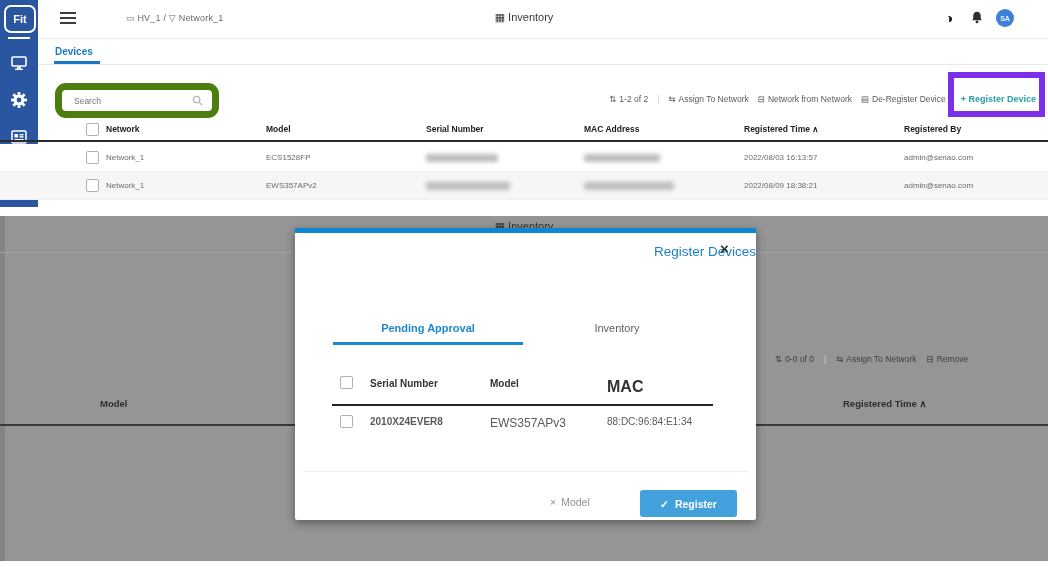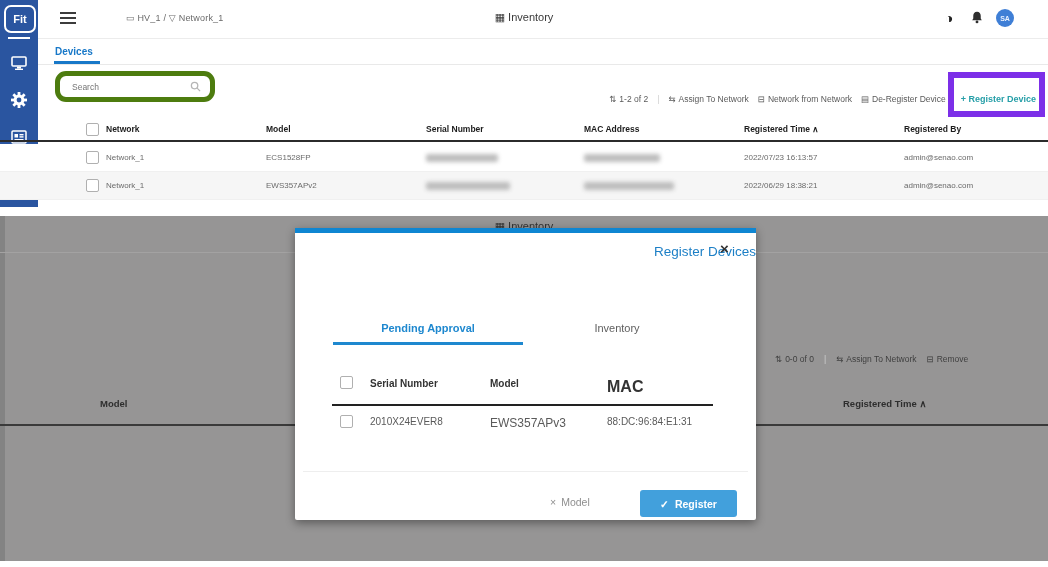--- a/index.html
+++ b/index.html
@@ -15,21 +15,21 @@
   .hbar{position:absolute;left:0;width:16px;height:2px;background:#3c3c3c;}
   #breadcrumb{left:88px;top:13px;font-size:9px;color:#6a6a6a;letter-spacing:.2px;}
   #page-title{left:0;top:11px;width:1048px;text-align:center;font-size:11px;color:#3a3a3a;}
   #icon-contrast{left:945px;top:10px;font-size:14px;color:#222;}
   #icon-bell{left:969px;top:10px;width:16px;height:16px;}
   #avatar{left:996px;top:9px;width:18px;height:18px;border-radius:50%;background:#3f7fd6;color:#eaf2ff;
           font-size:7px;font-weight:bold;display:flex;align-items:center;justify-content:center;}
   #tab-devices{left:55px;top:46px;font-size:10px;font-weight:bold;color:#1878c8;}
   #tab-underline{left:54px;top:61px;width:46px;height:3px;background:#1878c8;}
   #tab-divider{left:38px;top:64px;width:1010px;height:1px;background:#e9e9e9;}
-  #search-box{left:55px;top:71px;width:150px;height:21px;border:5px solid #4d7c0f;border-radius:11px;background:#fff;}
+  #search-box{left:55px;top:83px;width:150px;height:21px;border:7px solid #4d7c0f;border-radius:11px;background:#fff;}
   #search-box input{border:0;outline:0;background:transparent;width:118px;height:17px;margin:1px 0 0 10px;
           font-size:8.5px;color:#777;font-family:"Liberation Sans",sans-serif;}
   #toolbar{right:6px;top:86px;display:flex;align-items:center;gap:9px;font-size:8.5px;color:#5a5a5a;}
   .tb-item{display:flex;align-items:center;gap:3px;white-space:nowrap;}
   .tb-sep{color:#cfcfcf;}
   #register-link{color:#269fa8;font-weight:bold;font-size:9px;padding:8px 6px;}
   #purple-box{left:948px;top:72px;width:85px;height:33px;border:6px solid #7c2fe8;z-index:5;}
   .grid-row{left:0;width:1048px;display:grid;grid-template-columns:20px 160px 160px 158px 160px 160px auto;
             padding-left:86px;box-sizing:border-box;align-items:center;}
   #thead{top:118px;height:24px;border-bottom:2px solid #2b2b2b;font-size:8.5px;font-weight:bold;color:#1c1c1c;}
@@ -52,21 +52,21 @@
   #modal-topbar{left:0;top:0;width:461px;height:5px;background:#0f86d2;}
   #modal-title{left:0;top:16px;width:461px;text-align:right;font-size:13.5px;color:#1c7fc6;font-weight:500;}
   #modal-close{left:425px;top:13px;font-size:15px;font-weight:bold;color:#333;line-height:1;}
   .mtab{top:94px;font-size:11px;font-weight:bold;text-align:center;}
   #mtab-pending{left:38px;width:190px;color:#1e88cf;}
   #mtab-manually{left:262px;width:120px;color:#5f5f5f;font-weight:normal;}
   #mtab-underline{left:38px;top:114px;width:190px;height:3px;background:#1e88cf;}
   #mt-head{top:150px;font-size:10px;font-weight:bold;color:#333;}
   #mt-headline{left:37px;top:176px;width:381px;height:2px;background:#222;}
   #mt-row{top:188px;font-size:10px;color:#5a5a5a;}
-  .mcol-cb{left:45px;} .mcol-serial{left:75px;}
+  .mcol-cb{left:45px;} .mcol-serial{left:75px;font-weight:bold;}
   #modal-divider{left:8px;top:243px;width:445px;height:1px;background:#eeeeee;}
   #btn-cancel{left:255px;top:268px;font-size:10.5px;color:#8f8f8f;display:flex;gap:5px;align-items:center;}
   #btn-register{left:345px;top:262px;width:97px;height:27px;background:#42a0dc;border-radius:3px;color:#fff;
                 font-size:10.5px;font-weight:bold;display:flex;align-items:center;justify-content:center;gap:6px;}
 </style>
 </head>
 <body>
 
 <div id="stage">
 
@@ -171,34 +171,34 @@
   <div id="row0" class="abs grid-row trow">
     <span class="checkbox"></span>
     <span>Network_1</span>
     <span>ECS1528FP</span>
     <span>
         <span class="blur-bar" style="width:72px;display:block"></span>
       </span>
     <span>
         <span class="blur-bar" style="width:76px;display:block"></span>
       </span>
-    <span>2022/07/23 16:13:57</span>
+    <span>2022/08/03 16:13:57</span>
     <span>admin@senao.com</span>
   </div>
   <div id="row1" class="abs grid-row trow">
     <span class="checkbox"></span>
     <span>Network_1</span>
     <span>EWS357APv2</span>
     <span>
         <span class="blur-bar" style="width:84px;display:block"></span>
       </span>
     <span>
         <span class="blur-bar" style="width:90px;display:block"></span>
       </span>
-    <span>2022/06/29 18:38:21</span>
+    <span>2022/08/09 18:38:21</span>
     <span>admin@senao.com</span>
   </div>
 
   <div id="overlay" class="abs">
     <div id="ov-edge" class="abs"></div>
     <div id="ov-title" class="abs">
       <span>▦</span>
       <span>Inventory</span>
     </div>
     <div id="ov-line1" class="abs"></div>
@@ -234,21 +234,21 @@
 
       <span class="abs checkbox mcol-cb" style="top:148px"></span>
       <div class="abs mcol-serial" id="mt-head" style="left:75px">Serial Number</div>
       <div class="abs" style="left:195px;top:150px;font-size:10px;font-weight:bold;color:#333">Model</div>
       <div class="abs" style="left:312px;top:150px;font-size:16px;font-weight:bold;color:#333">MAC</div>
       <div id="mt-headline" class="abs"></div>
 
       <span class="abs checkbox mcol-cb" style="top:187px"></span>
       <div class="abs mcol-serial" id="mt-row" style="left:75px">2010X24EVER8</div>
       <div class="abs" style="left:195px;top:188px;font-size:12px;color:#5a5a5a">EWS357APv3</div>
-      <div class="abs" style="left:312px;top:188px;font-size:10px;color:#5a5a5a">88:DC:96:84:E1:31</div>
+      <div class="abs" style="left:312px;top:188px;font-size:10px;color:#5a5a5a">88:DC:96:84:E1:34</div>
 
       <div id="modal-divider" class="abs"></div>
       <div id="btn-cancel" class="abs">
         <span>×</span>
         <span>Model</span>
       </div>
       <div id="btn-register" class="abs">
         <span>✓</span>
         <span>Register</span>
       </div>

